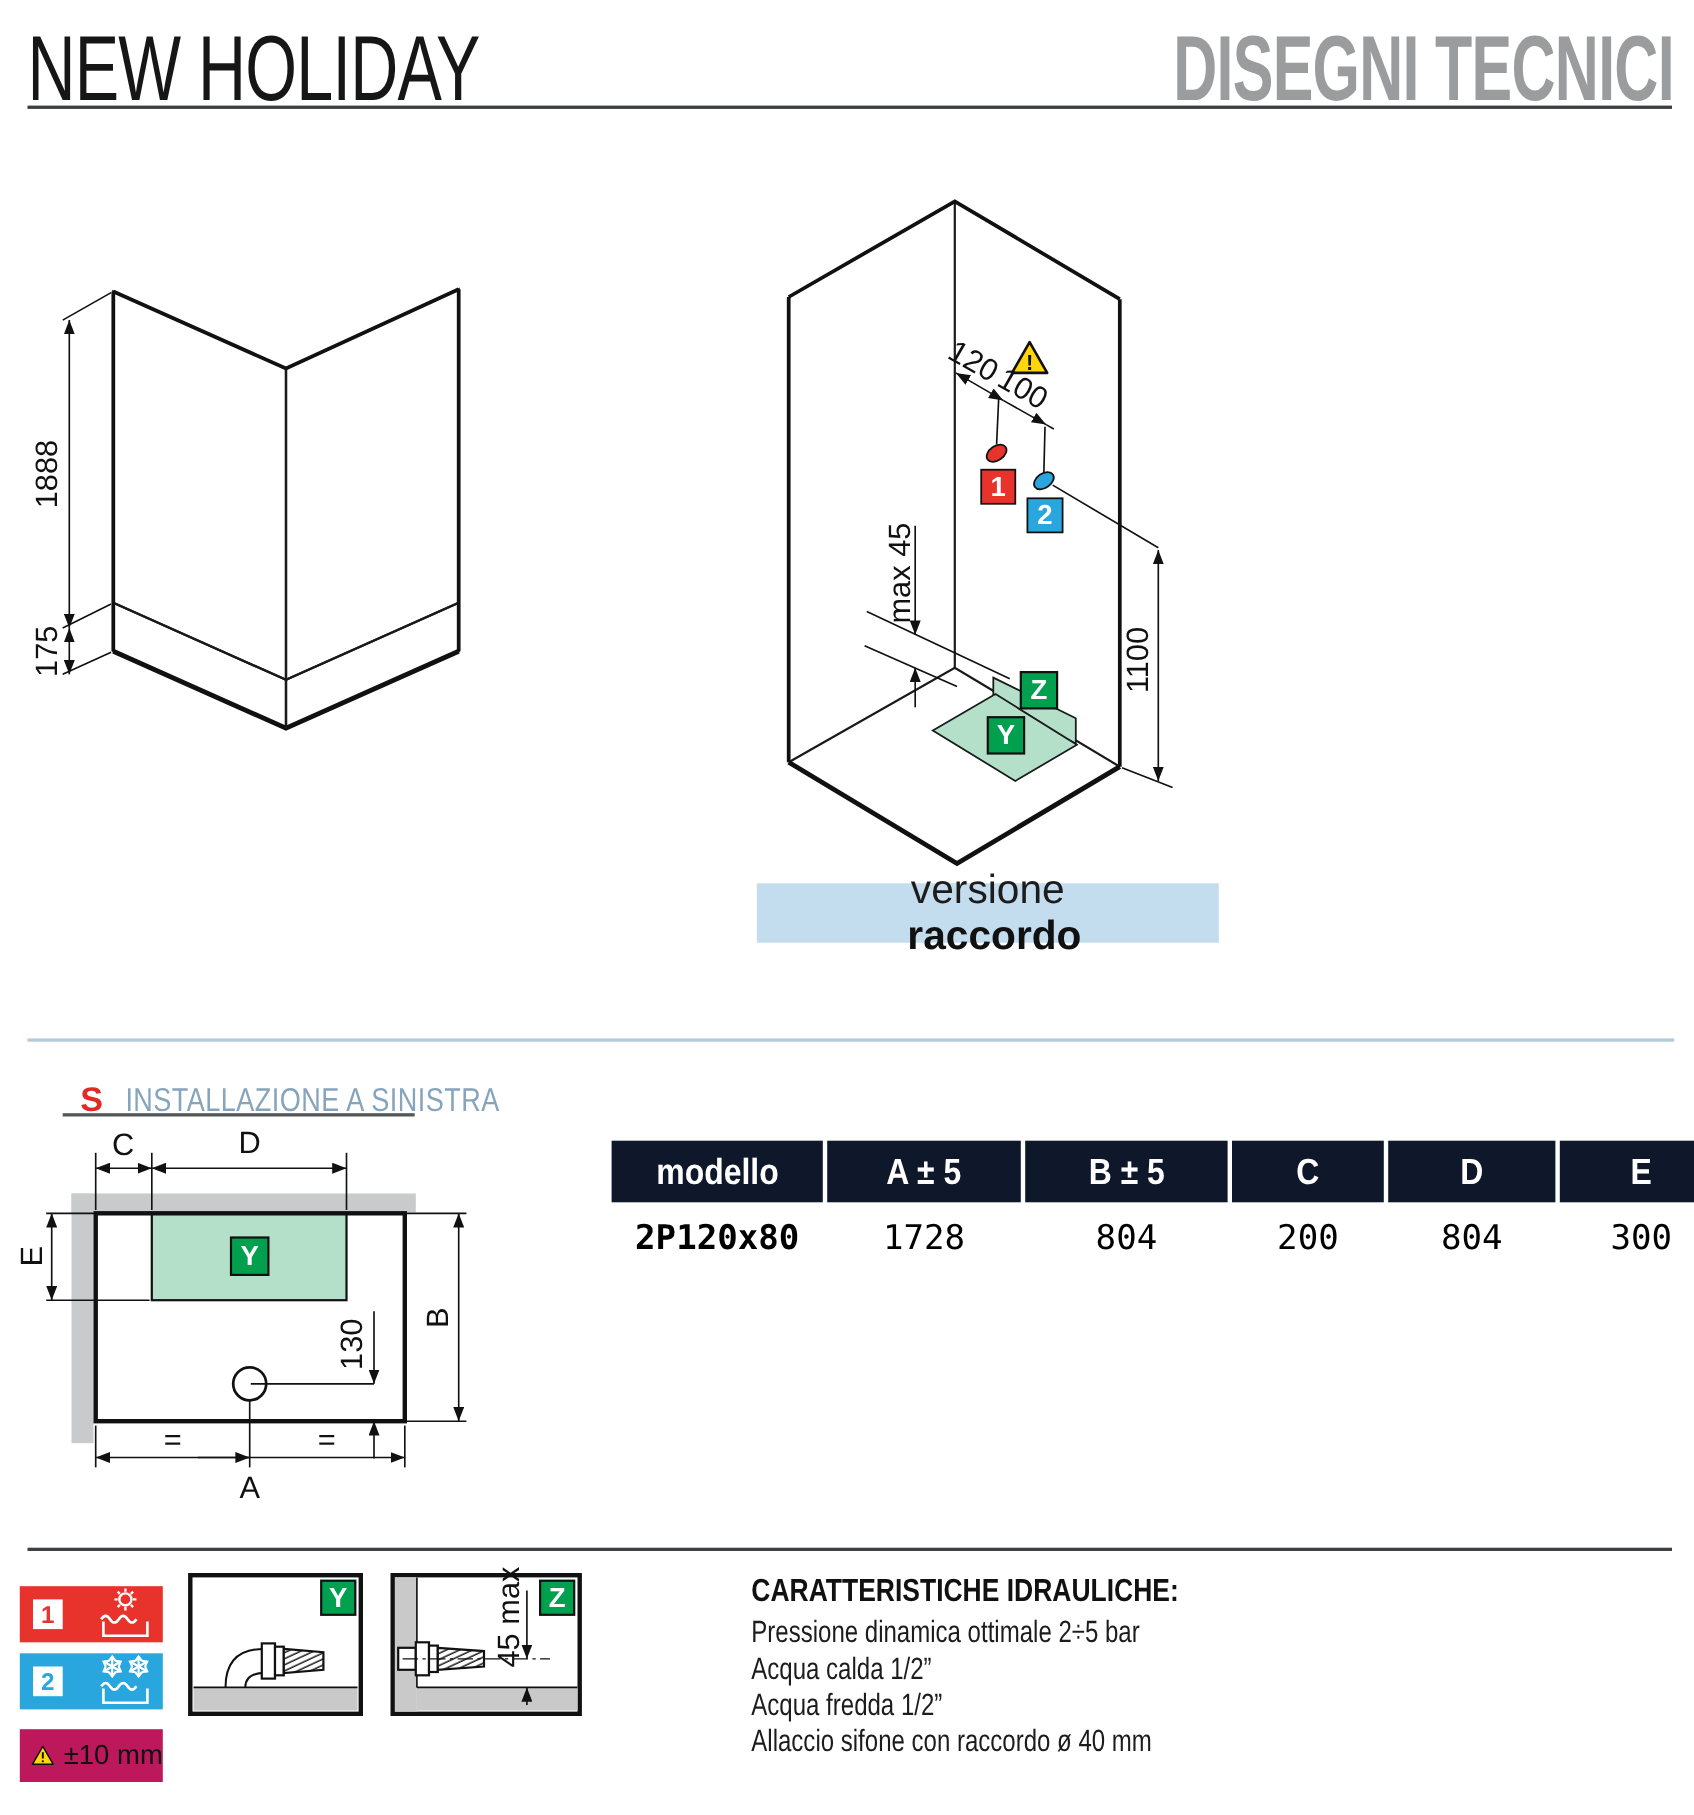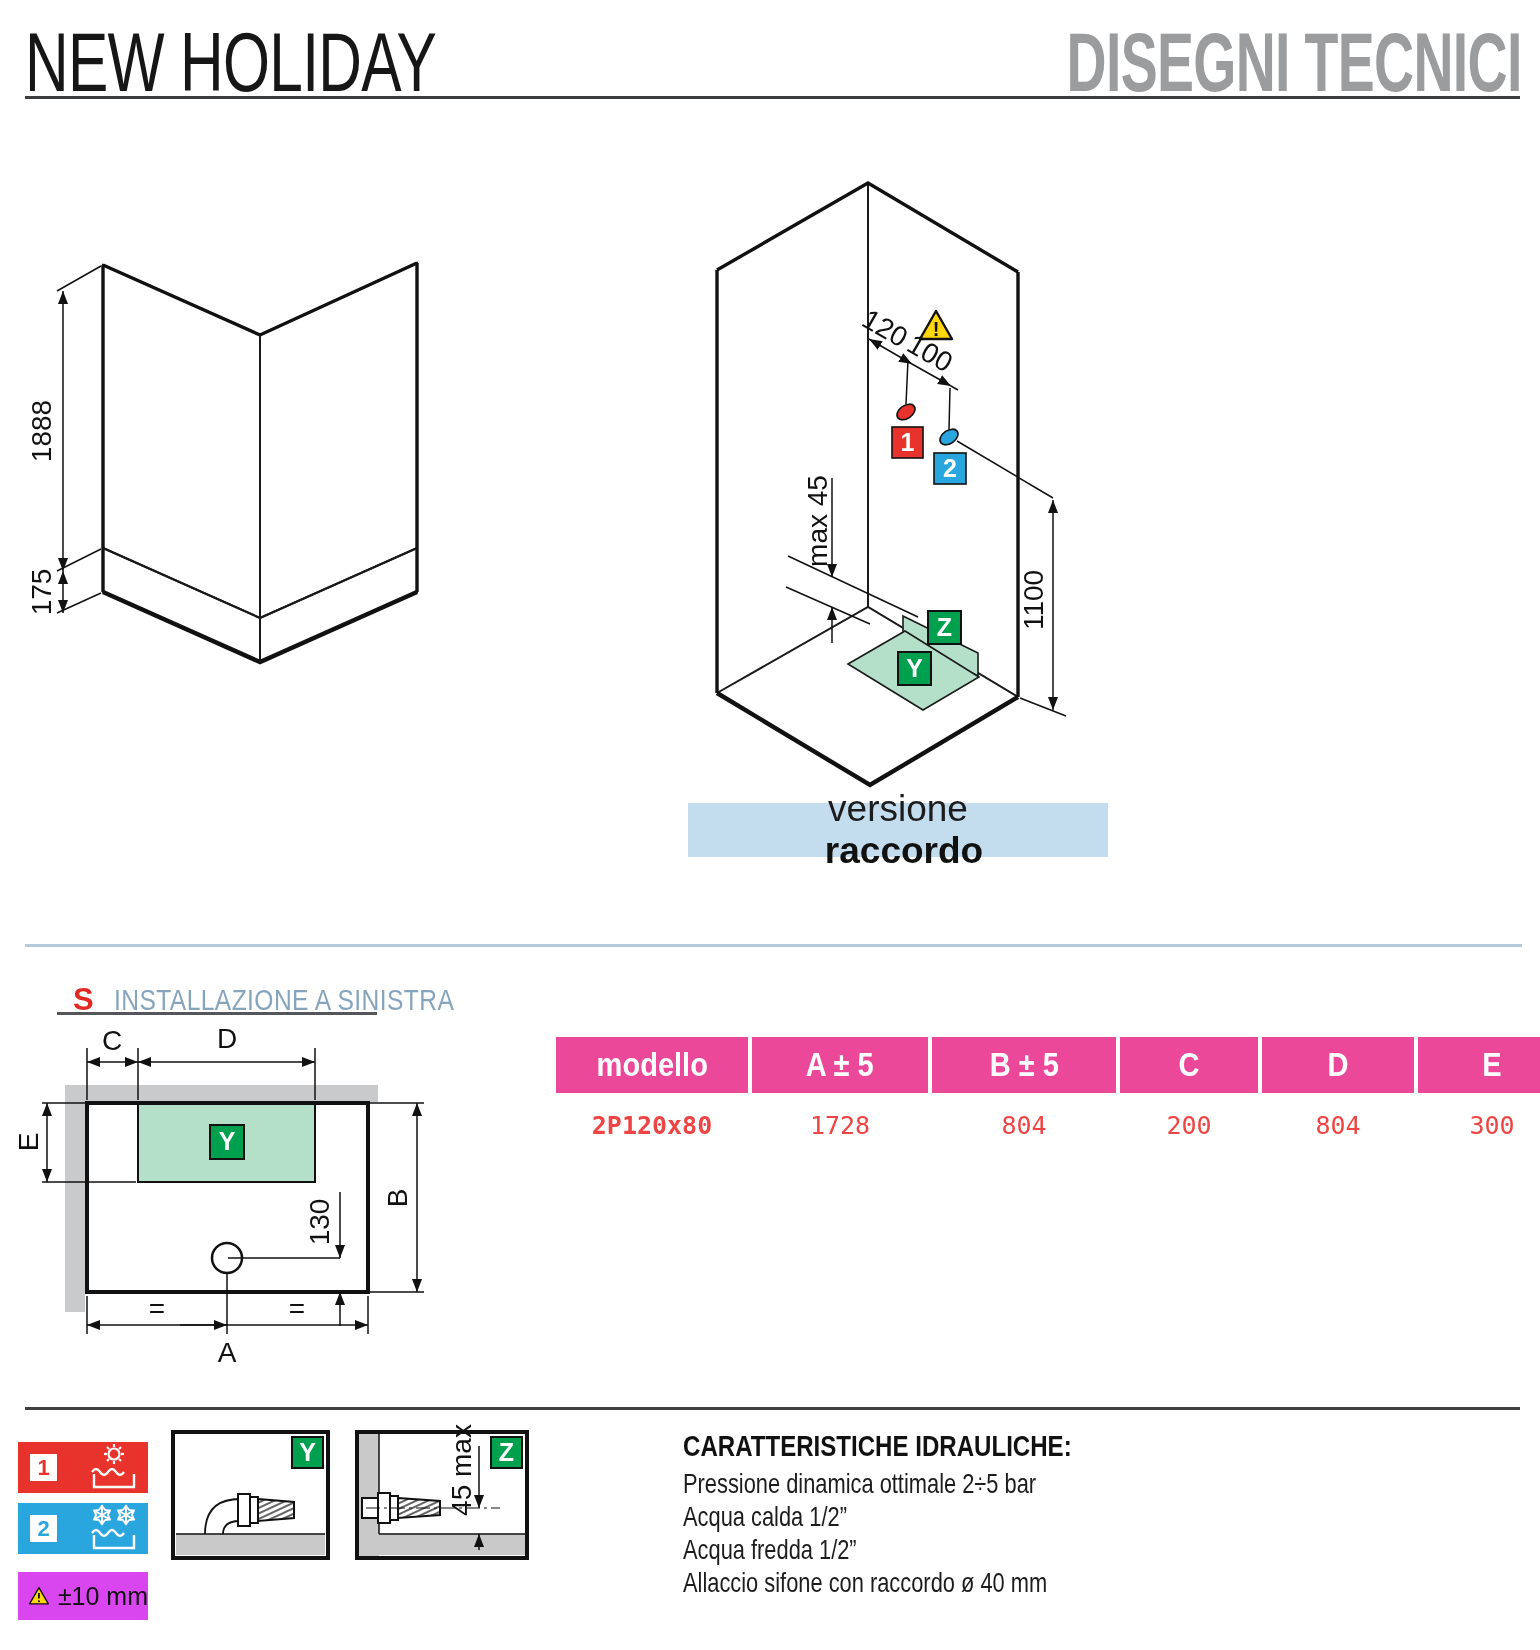--- a/index.html
+++ b/index.html
@@ -35,36 +35,36 @@
   .section-head .ttl{
     font-size:30px;font-weight:400;color:#86a5bc;margin-left:20px;
     display:inline-block;transform:scaleX(.82);transform-origin:left bottom;letter-spacing:0.5px;
   }
   .section-rule{left:57px;top:1012px;width:320px;height:3px;background:#54565a;}
 
   
   .spec-table{left:556px;top:1037px;display:flex;flex-direction:column;gap:10px;}
   .thead,.trow{display:flex;gap:4px;}
   .thead .cell{
-    height:56px;background:#ec4899;color:#fff;display:flex;align-items:center;justify-content:center;
+    height:56px;background:#0f172a;color:#fff;display:flex;align-items:center;justify-content:center;
     font-weight:700;font-size:33px;
   }
   .thead .cell span{display:inline-block;transform:scaleX(.88);white-space:nowrap;}
   .trow .cell{
     height:44px;display:flex;align-items:center;justify-content:center;
-    font-family:"DejaVu Sans Mono",monospace;font-size:25px;color:#ef4444;
+    font-family:"DejaVu Sans Mono",monospace;font-size:31px;color:#000000;
   }
   .trow .cell:first-child{font-weight:700;}
   .c0{width:192px;} .c1{width:176px;} .c2{width:184px;} .c3{width:138px;} .c4{width:152px;} .c5{width:148px;}
 
   
   .legend-box{left:18px;width:130px;height:51px;display:flex;align-items:center;}
   .legend-hot{top:1442px;background:#e7332b;}
   .legend-cold{top:1503px;background:#2aa6df;}
-  .legend-tol{top:1572px;height:48px;background:#d946ef;}
+  .legend-tol{top:1572px;height:48px;background:#be185d;}
   .badge-sq{
     width:27px;height:27px;background:#fff;margin-left:12px;flex:0 0 auto;
     display:flex;align-items:center;justify-content:center;font-weight:700;font-size:22px;
   }
   .legend-hot .badge-sq{color:#e7332b;}
   .legend-cold .badge-sq{color:#2aa6df;}
   .legend-icons{margin-left:auto;margin-right:6px;}
   .tol-text{font-size:25px;color:#111;margin-left:8px;white-space:nowrap;}
 
   

